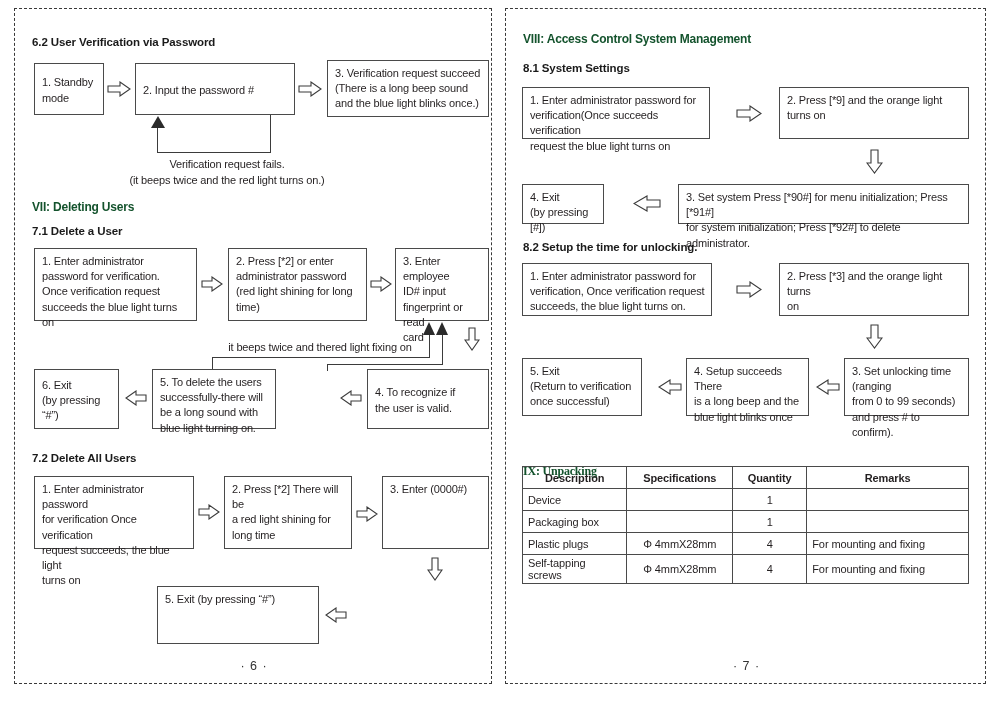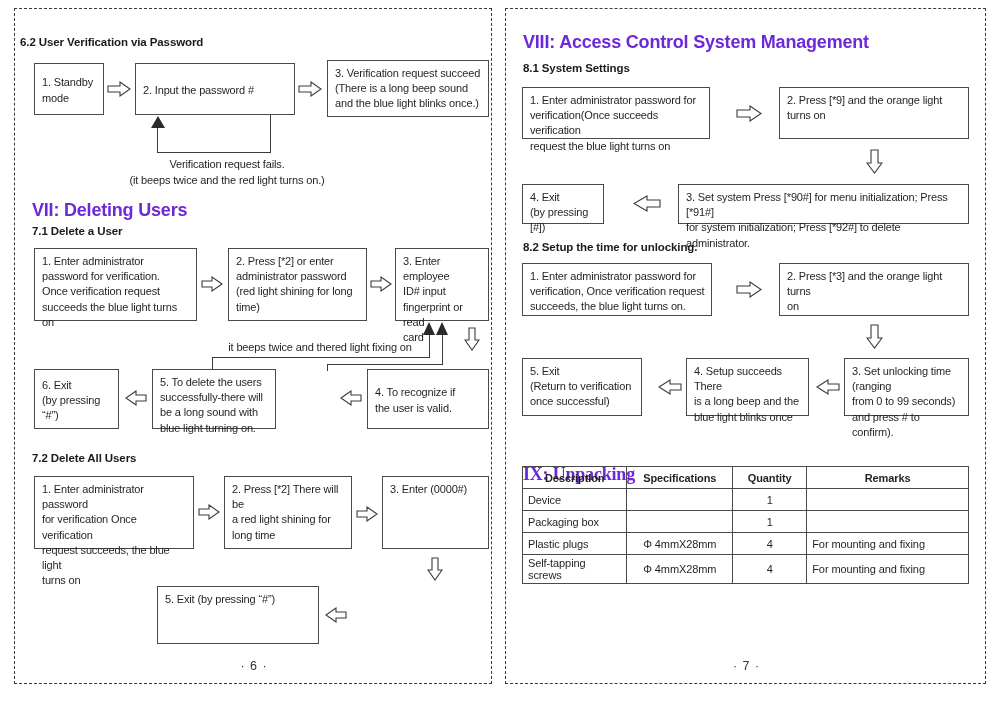--- a/index.html
+++ b/index.html
@@ -11,22 +11,22 @@
   .page{
     position:absolute;top:8px;height:676px;
     border:1.5px dashed #3a3a3a;
     box-sizing:border-box;
     background:#fff;
   }
   #page-left{left:14px;width:478px;}
   #page-right{left:505px;width:481px;}
 
   .h1{
-    position:absolute;font-weight:bold;font-size:18px;
-    letter-spacing:-0.2px;color:#6d28d9;white-space:nowrap;
+    position:absolute;font-weight:bold;font-size:12px;
+    letter-spacing:-0.2px;color:#14532d;white-space:nowrap;
   }
   .h2{
     position:absolute;font-weight:bold;font-size:11.5px;
     letter-spacing:-0.1px;color:#1a1a1a;white-space:nowrap;
   }
   .box{
     position:absolute;border:1.1px solid #4a4a4a;box-sizing:border-box;
     background:#fff;font-size:11px;line-height:15.2px;
     padding:5px 6px 2px 7px;color:#231f20;
     letter-spacing:-0.15px;
@@ -61,21 +61,21 @@
     margin-left:16px;
   }
   .tbl th{font-weight:bold;text-align:center;font-size:11px;}
   .tbl td.c{text-align:center;}
 </style>
 </head>
 <body>
 
 <div class="page" id="page-left">
 
-  <div class="h2" style="left:5px;top:27px;">6.2 User Verification via Password</div>
+  <div class="h2" style="left:17px;top:27px;">6.2 User Verification via Password</div>
 
   <div class="box ctr" style="left: 19px; top: 54px; width: 70px; height: 52px; white-space: pre-line;">1. Standby
 mode</div>
 
   <div class="arw" style="left:92px;top:72px;">
     <svg width="24" height="16" viewBox="0 0 24 16">
         <path d="M1 5 H13 V1 L23 8 L13 15 V11 H1 Z" fill="#fff" stroke="#3b3b3b" stroke-width="1.1"></path>
       </svg>
   </div>
 

